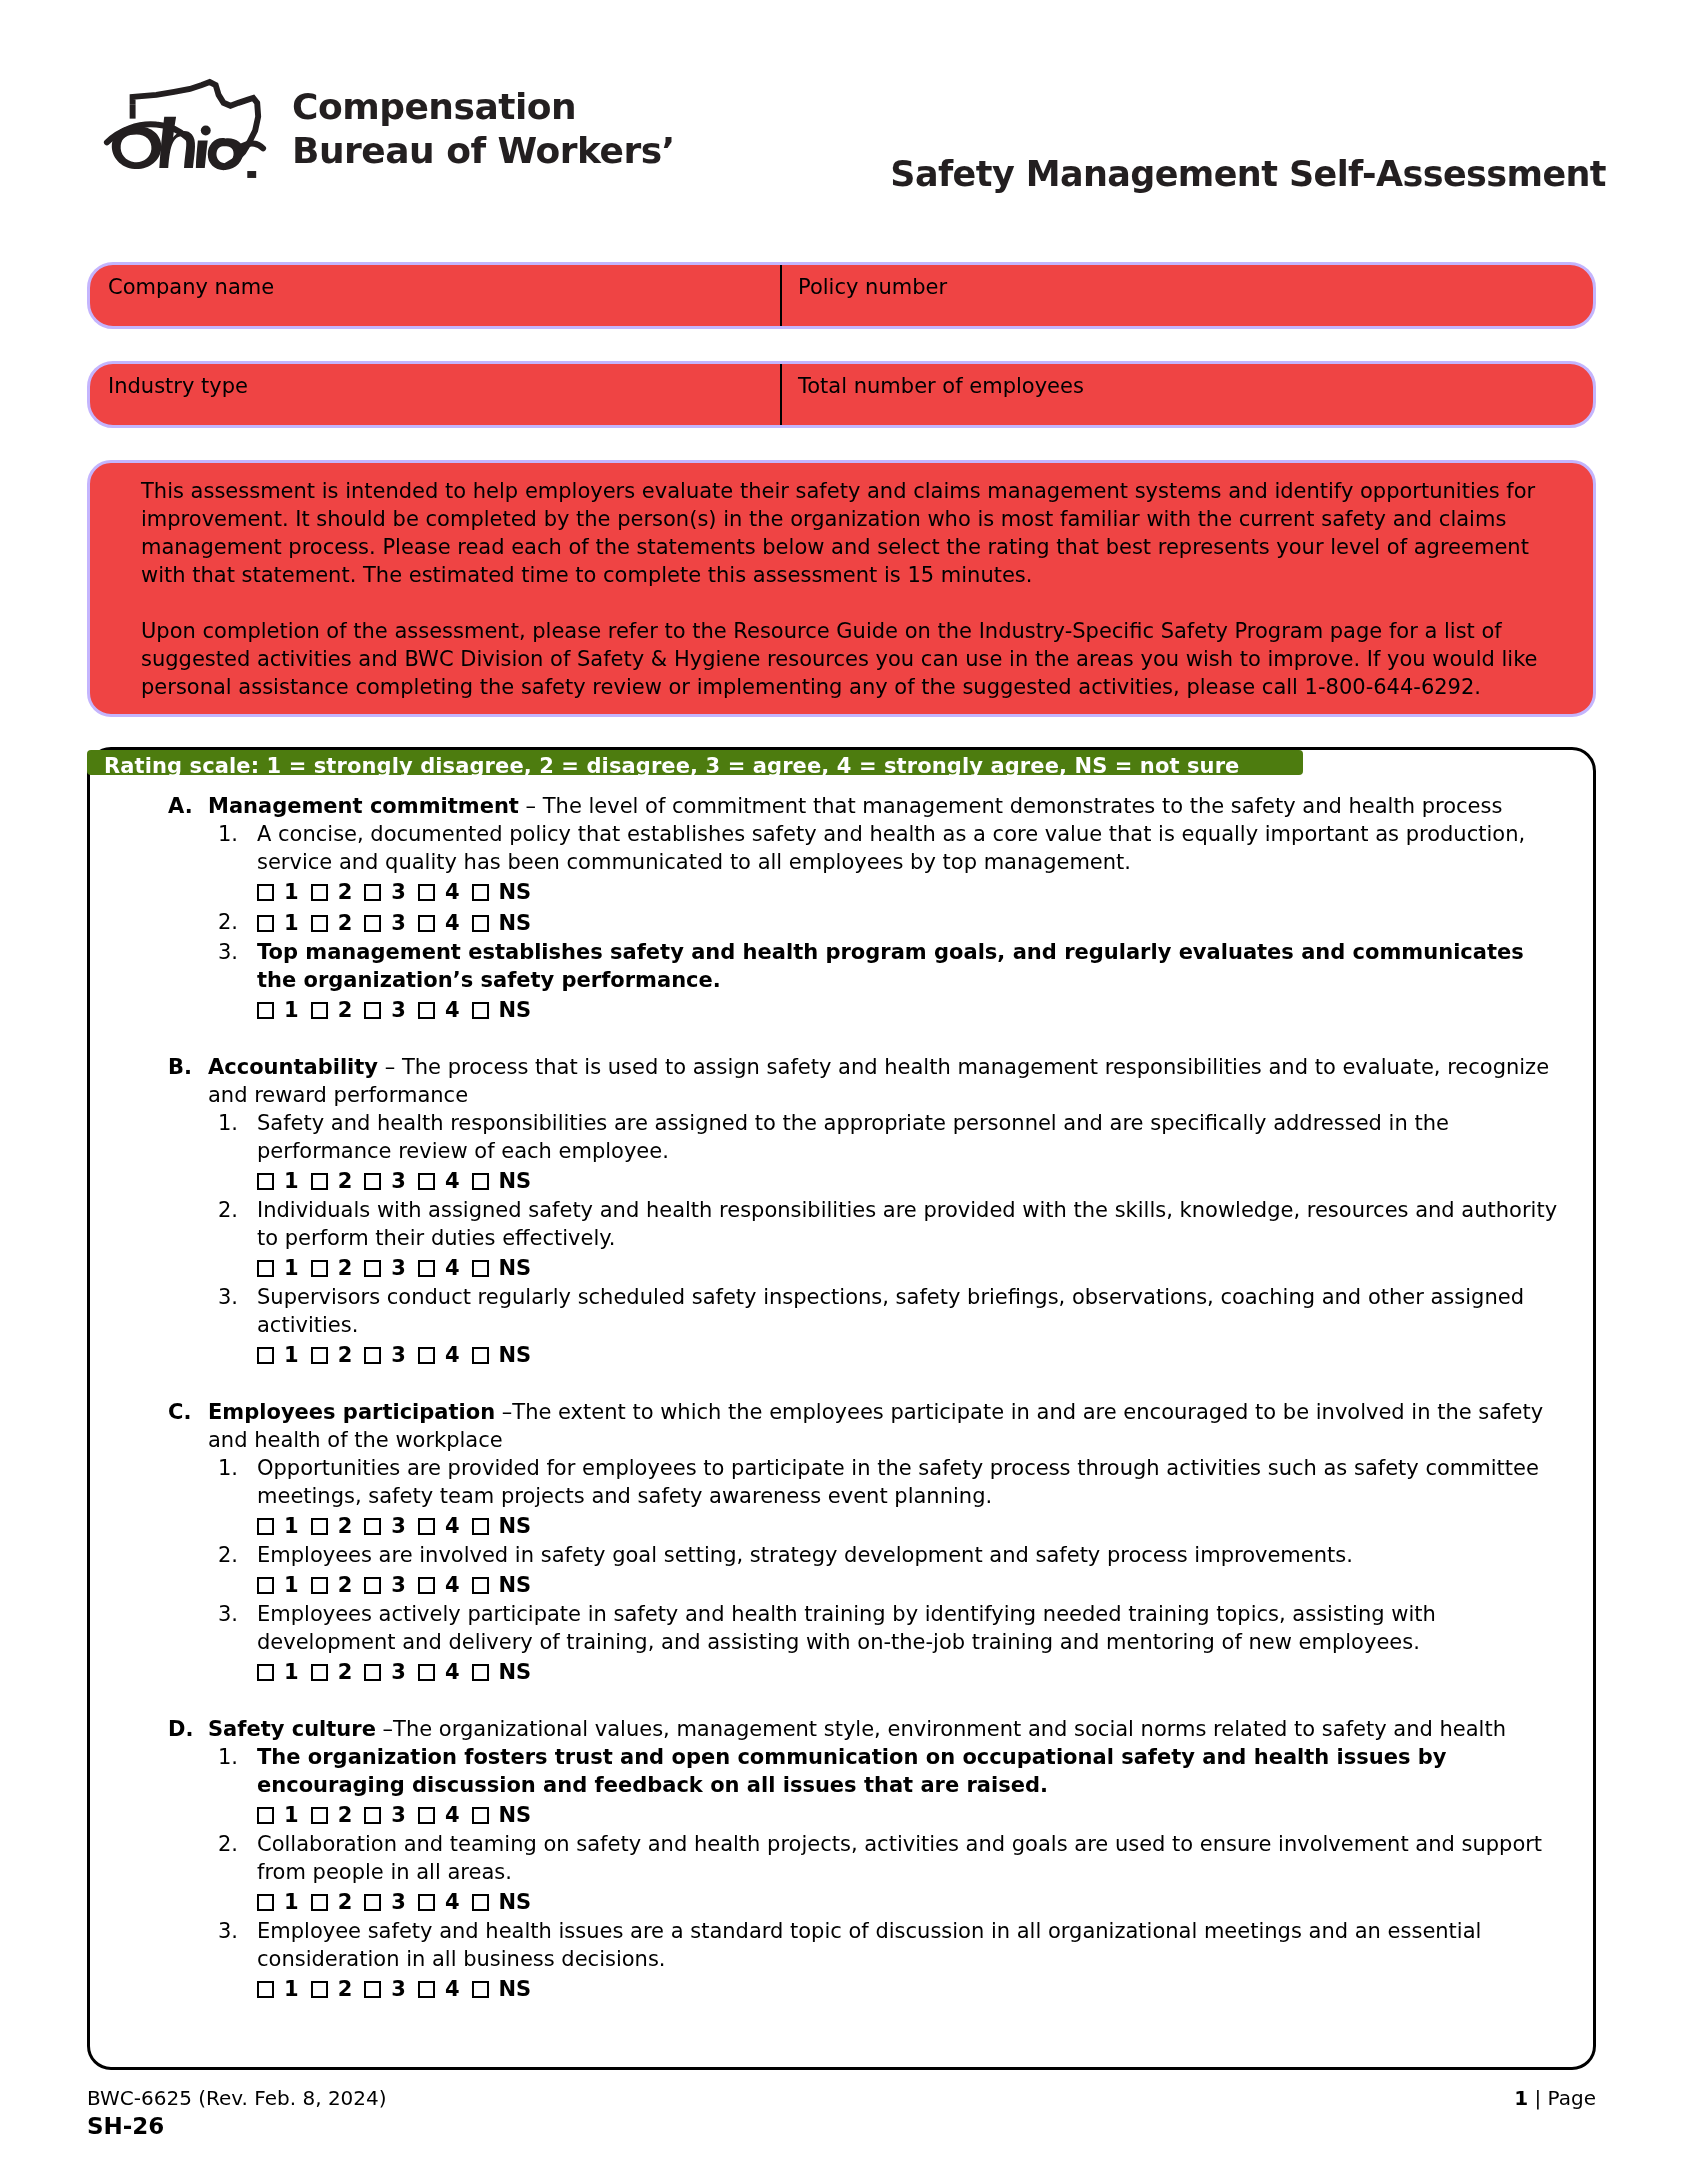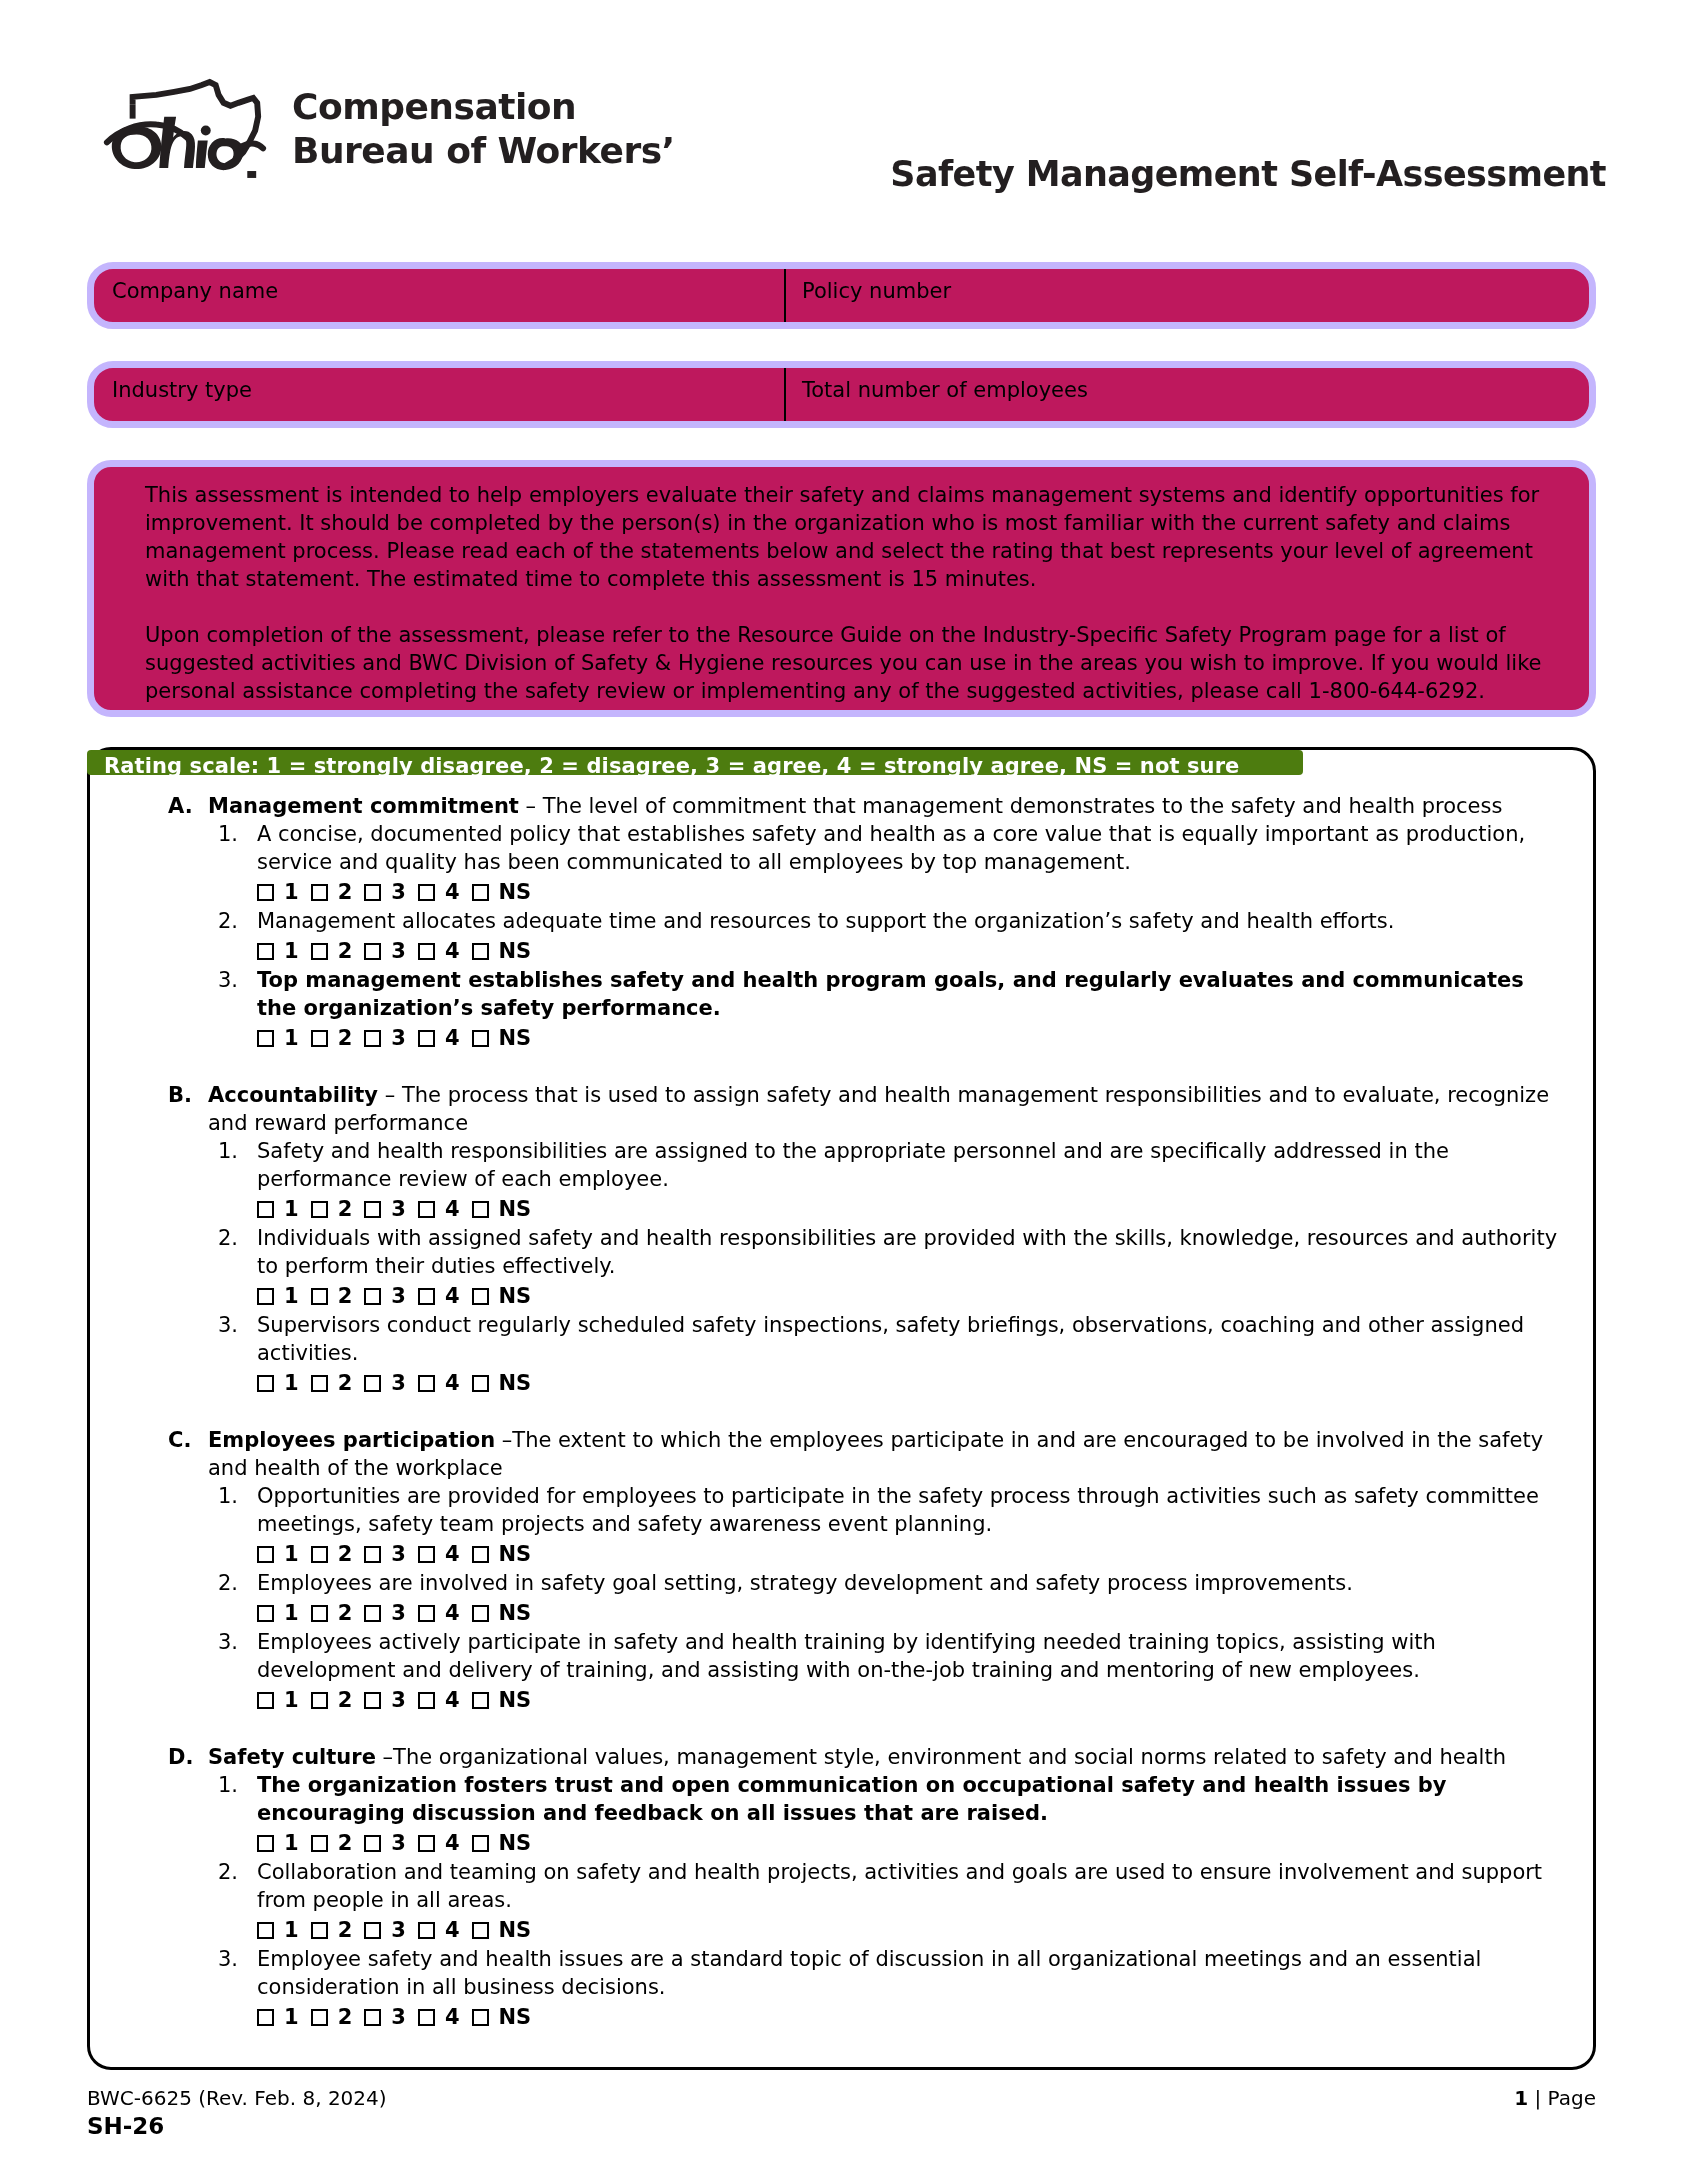--- a/index.html
+++ b/index.html
@@ -66,23 +66,23 @@
     font-size: 35px;
     letter-spacing: -0.6px;
     color: #231f20;
     white-space: nowrap;
   }
 
   
   .rbox {
     position: absolute;
     box-sizing: border-box;
-    border: 7px solid #c4b5fd;
+    border: 3px solid #c4b5fd;
     border-radius: 26px;
-    background: #be185d;
+    background: #ef4444;
   }
   .field-row { height: 67px; }
   .field-divider {
     position: absolute;
     top: 0;
     bottom: 0;
     width: 2px;
     background: #000;
   }
   .field-label {
@@ -339,21 +339,21 @@
             </label>
             <label class="opt">
               <span class="cbox"></span>
               <span class="opt-label">4</span>
             </label>
             <label class="opt ns">
               <span class="cbox"></span>
               <span class="opt-label">NS</span>
             </label>
           </div></div>
-        <div class="item"><span class="item-num">2.</span><span class="item-text">Management allocates adequate time and resources to support the organization’s safety and health efforts.</span><div class="opts">
+        <div class="item"><span class="item-num">2.</span><div class="opts">
             <label class="opt">
               <span class="cbox"></span>
               <span class="opt-label">1</span>
             </label>
             <label class="opt">
               <span class="cbox"></span>
               <span class="opt-label">2</span>
             </label>
             <label class="opt">
               <span class="cbox"></span>

